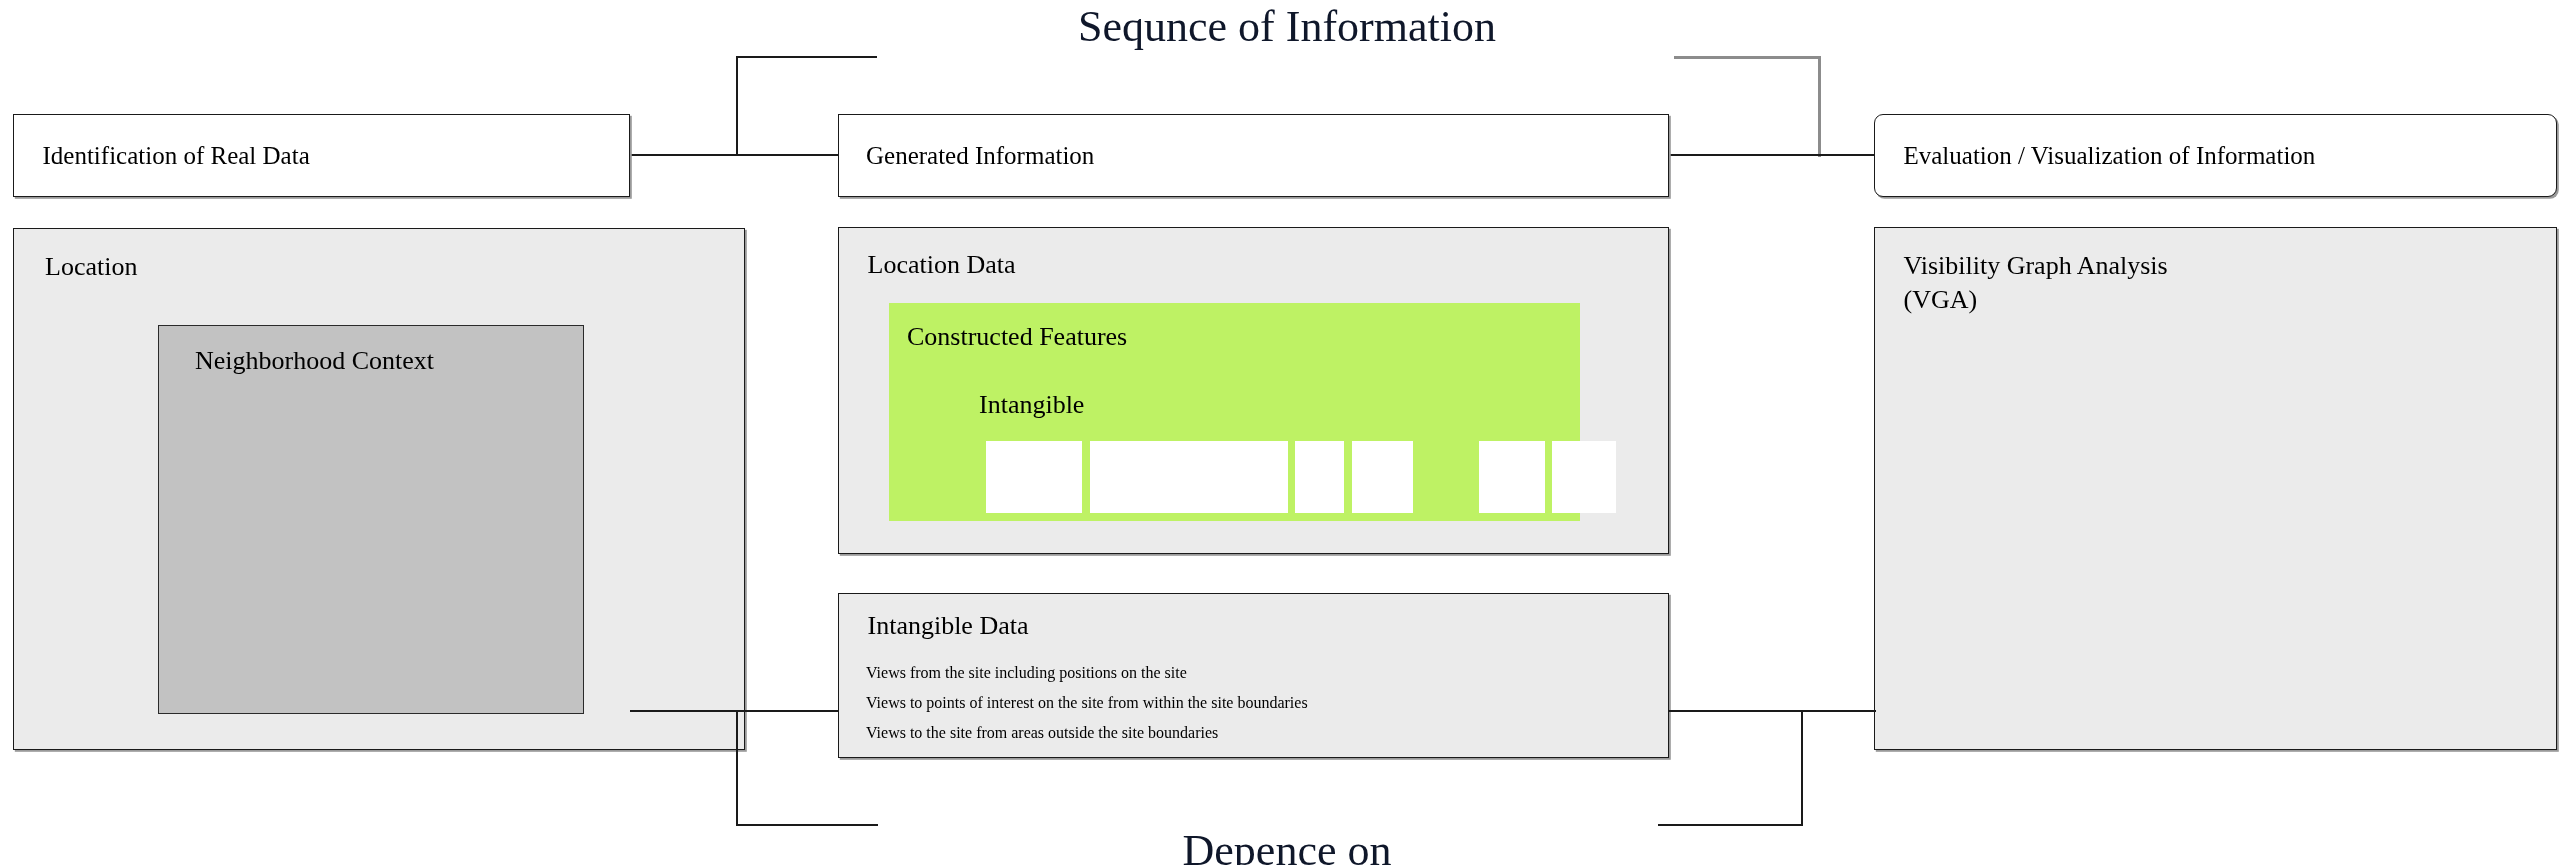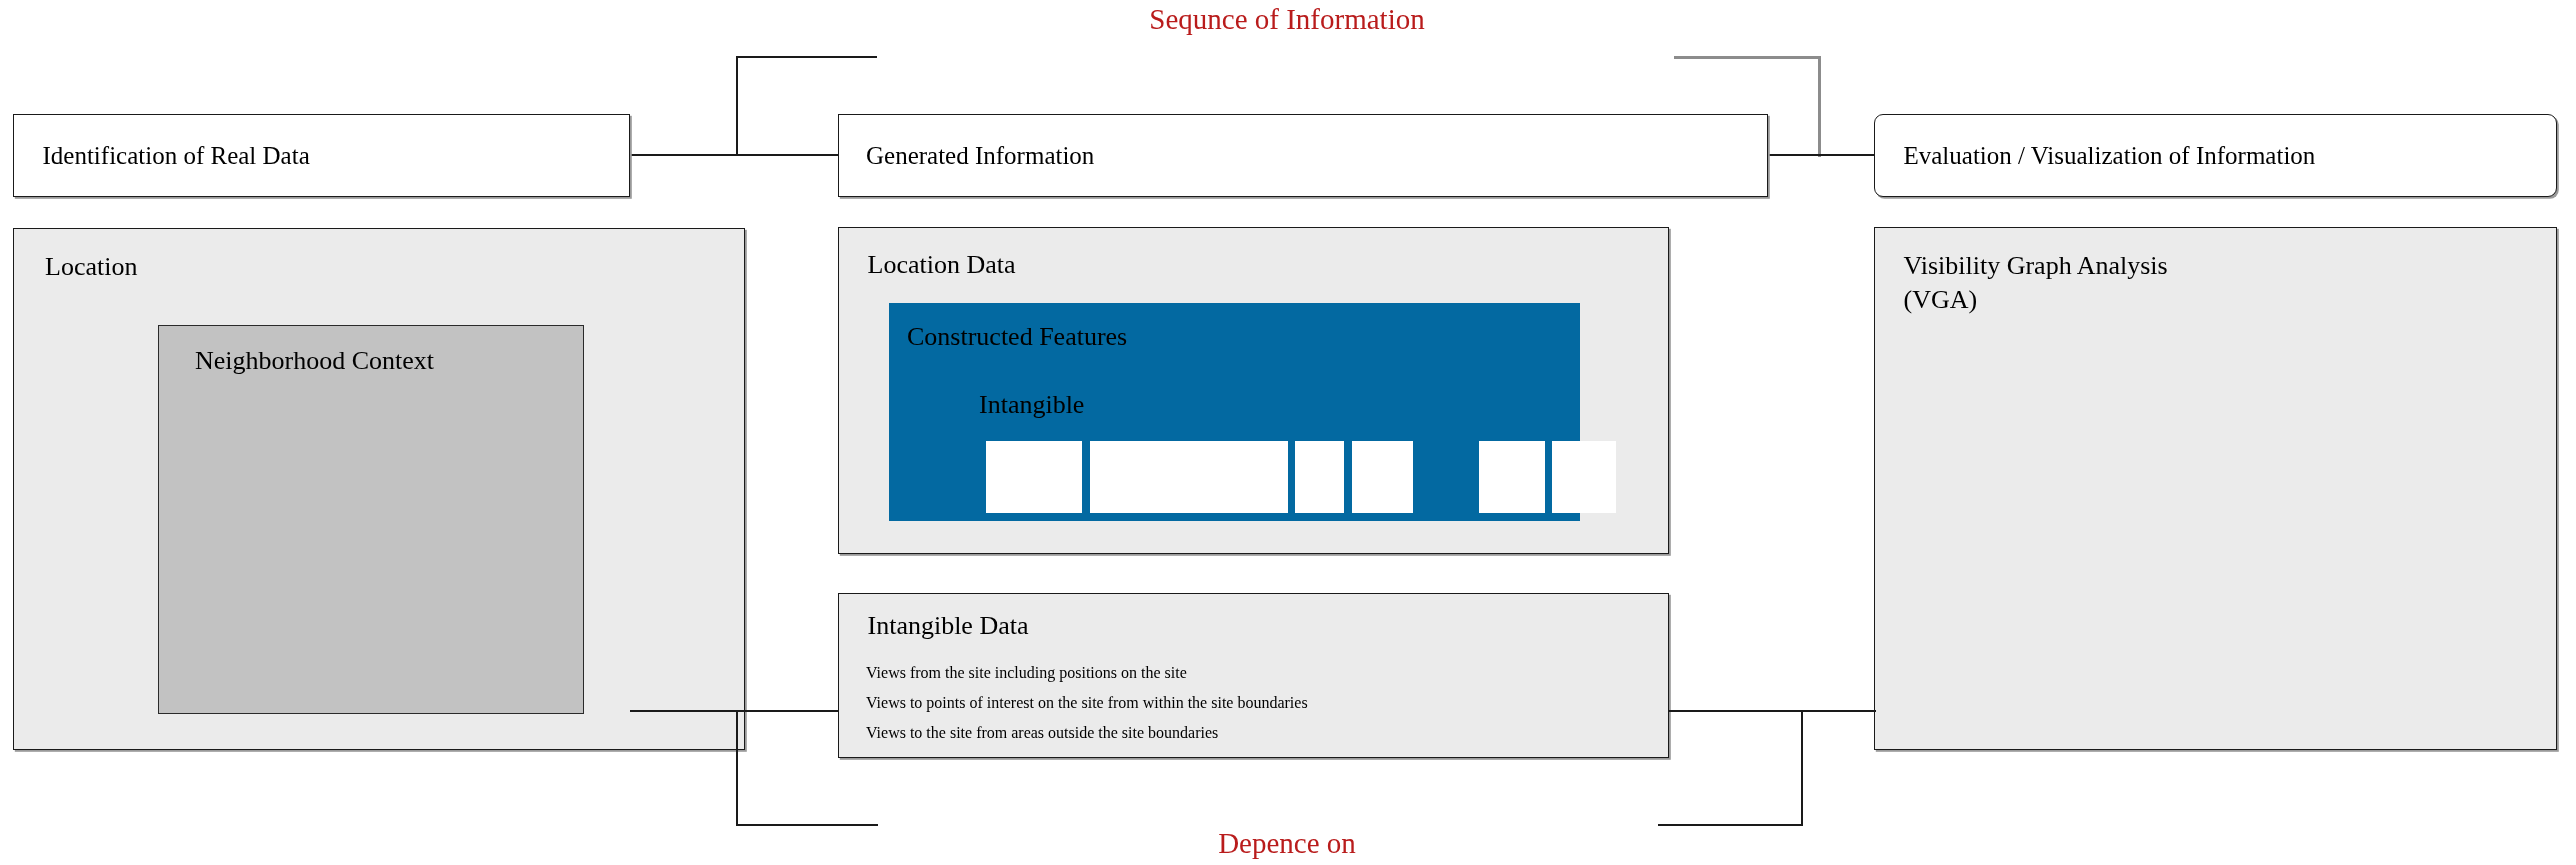--- a/index.html
+++ b/index.html
@@ -15,46 +15,46 @@
     font-family: "Liberation Serif", "DejaVu Serif", serif;
     color: #000000;
     overflow: hidden;
   }
 
   
   .abs { position: absolute; box-sizing: border-box; }
 
   
   .caption {
-    font-size: 29px;
+    font-size: 44px;
     line-height: 1;
     white-space: nowrap;
     text-align: center;
-    color: #b91c1c;
+    color: #0f172a;
   }
 
   
   .box-white {
     background: #ffffff;
     border: 1.8px solid #1a1a1a;
     box-shadow: 1.8px 1.8px 0 0 #9a9a9a;
   }
   
   .box-light {
     background: #ebebeb;
     border: 1.8px solid #1a1a1a;
     box-shadow: 1.8px 1.8px 0 0 #9a9a9a;
   }
   
   .box-mid {
     background: #c2c2c2;
     border: 1.2px solid #2a2a2a;
   }
   .box-mid-noborder {
-    background: #0369a1;
+    background: #bef264;
   }
   
   .box-dark {
     background: #9d9d9d;
     border: 1.2px solid #2a2a2a;
   }
 
   .label {
     position: absolute;
     white-space: nowrap;
@@ -87,21 +87,21 @@
 
   <div class="line-h-gray" style="left:1674px; top:56px; width:147px;"></div>
   <div class="line-v-gray" style="left:1818px; top:56px; height:101px;"></div>
 
   <div class="line-h" style="left:1668px; top:154px; width:206px;"></div>
 
   <div class="abs box-white" style="left:13px; top:114px; width:617px; height:83px;">
     <div class="label lbl-lg" style="left:28.5px; top:28px;">Identification of Real Data</div>
   </div>
 
-  <div class="abs box-white" style="left:838px; top:114px; width:930px; height:83px;">
+  <div class="abs box-white" style="left:838px; top:114px; width:831px; height:83px;">
     <div class="label lbl-lg" style="left:27px; top:28px;">Generated Information</div>
   </div>
 
   <div class="abs box-white" style="left:1874px; top:114px; width:683px; height:83px;border-radius:9px;">
     <div class="label lbl-lg" style="left:28.5px; top:28px;">Evaluation / Visualization of Information</div>
   </div>
 
   <div class="abs box-light" style="left:13px; top:228px; width:732px; height:522px;">
     <div class="label lbl-xl" style="left:31px; top:25px;">Location</div>
 

